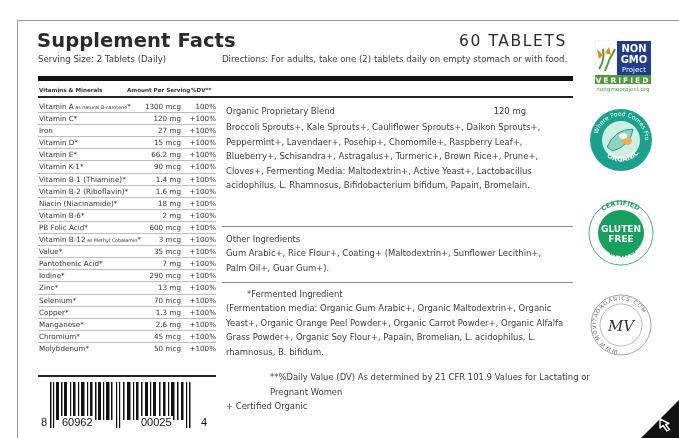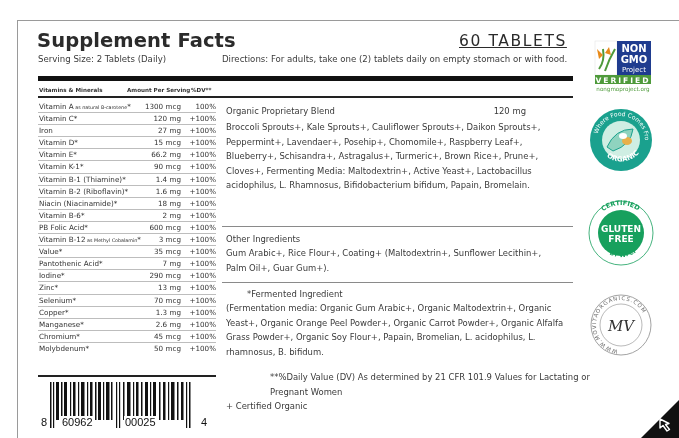--- a/index.html
+++ b/index.html
@@ -10,21 +10,20 @@
     position: absolute; left: 17px; top: 20px; width: 666px; height: 430px;
     border: 1px solid #9a9a9a; border-right: none; background: #fff;
   }
   .title {
     position: absolute; left: 37px; top: 29px; font-size: 19.5px; color: #2b2b2b;
     font-weight: bold; letter-spacing: 0.1px;
   }
   .tablets {
     position: absolute; left: 459px; top: 32px; font-size: 15.5px; color: #2b2b2b;
     letter-spacing: 1.6px;
-    text-decoration: underline;
   }
   .serving {
     position: absolute; left: 38px; top: 54px; font-size: 8.6px; color: #3a3a3a;
   }
   .directions {
     position: absolute; left: 222px; top: 54px; font-size: 8.6px; color: #3a3a3a;
   }
   .thick-rule {
     position: absolute; left: 38px; top: 76px; width: 535px; height: 5px; background: #111;
   }
@@ -234,21 +233,21 @@
       <rect x="137" y="0" width="1.5" height="38"></rect>
         <rect x="141" y="0" width="2.5" height="38"></rect>
       <rect x="146" y="0" width="1.2" height="46"></rect>
         <rect x="149" y="0" width="1.5" height="46"></rect>
     </g>
   </svg>
 </div>
 <div class="barcode-digits">
   <span style="left:0px">8</span>
   <span style="left:21px">60962</span>
-  <span style="left:84px">00025</span>
+  <span style="left:100px">00025</span>
   <span style="left:160px">4</span>
 </div>
 
 <div class="right-col blend-head" style="position:absolute">
   <span>Organic Proprietary Blend</span>
   <span class="amt">120 mg</span>
 </div>
 <div class="right-col blend-text" style="position:absolute">Broccoli Sprouts+, Kale Sprouts+, Cauliflower Sprouts+, Daikon Sprouts+, Peppermint+, Lavendaer+, Posehip+, Chomomile+, Raspberry Leaf+, Blueberry+, Schisandra+, Astragalus+, Turmeric+, Brown Rice+, Prune+, Cloves+, Fermenting Media: Maltodextrin+, Active Yeast+, Lactobacillus acidophilus, L. Rhamnosus, Bifidobacterium bifidum, Papain, Bromelain.</div>
 
 <div class="sep" style="top:226px"></div>

